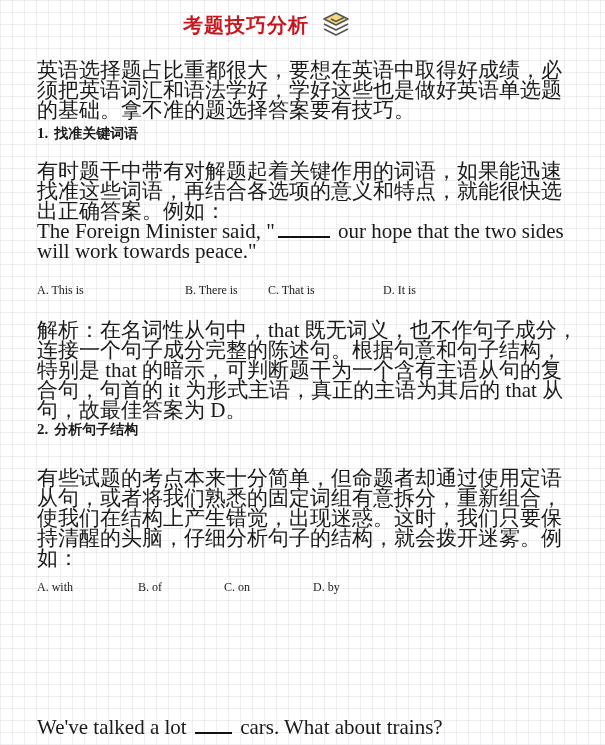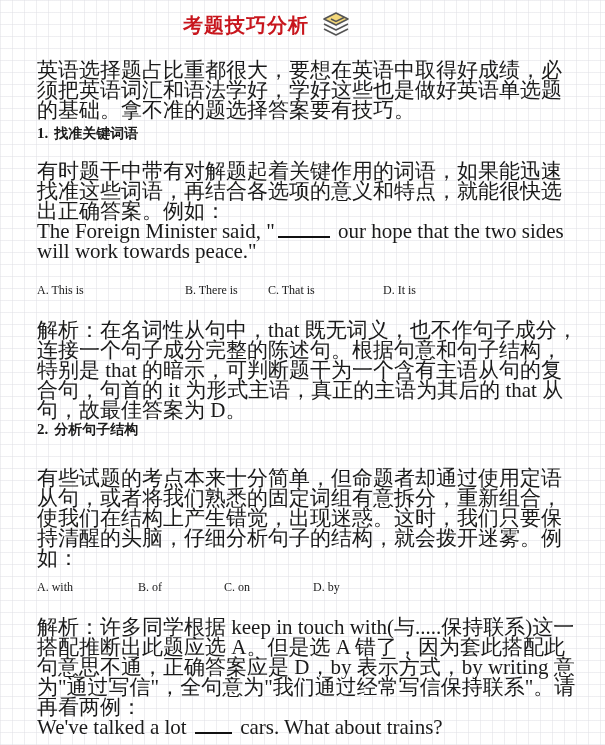--- a/index.html
+++ b/index.html
@@ -129,19 +129,18 @@
   <div class="block" style="top:450px;margin-top:10px;">有些试题的考点本来十分简单，但命题者却通过使用定语从句，或者将我们熟悉的固定词组有意拆分，重新组合，使我们在结构上产生错觉，出现迷惑。这时，我们只要保持清醒的头脑，仔细分析句子的结构，就会拨开迷雾。例如：</div>
 
 
   <div class="options" style="top:569px;">
     <span style="left:37px;">A. with</span>
     <span style="left:138px;font-family:Liberation Serif, serif;">B. of</span>
     <span style="left:224px;">C. on</span>
     <span style="left:313px;">D. by</span>
   </div>
 
-  <div class="block" style="top:609px;">解析：许多同学根据  keep in touch with(与.....保持联系)这一搭配推断出此题应选 A。但是选 A 错了，因为套此搭配此句意思不通，正确答案应是 D，by  表示方式，by writing  意为"通过写信"，全句意为"我们通过经常写信保持联系"。请再看两例：</div>
 
   <div class="block" style="top:709px;">
     <span>We've talked a lot </span><span class="blank" style="width:37px;"></span><span> cars. What about trains?</span>
   </div>
 
 </div>
 
 </body></html>

